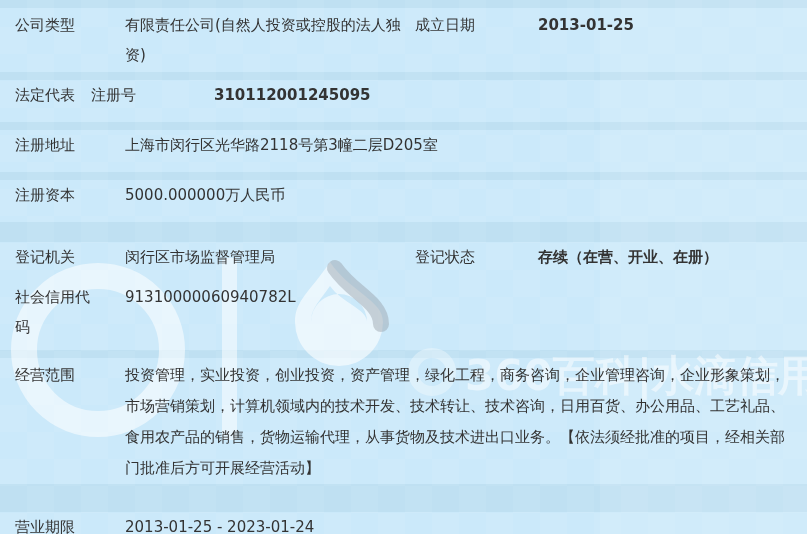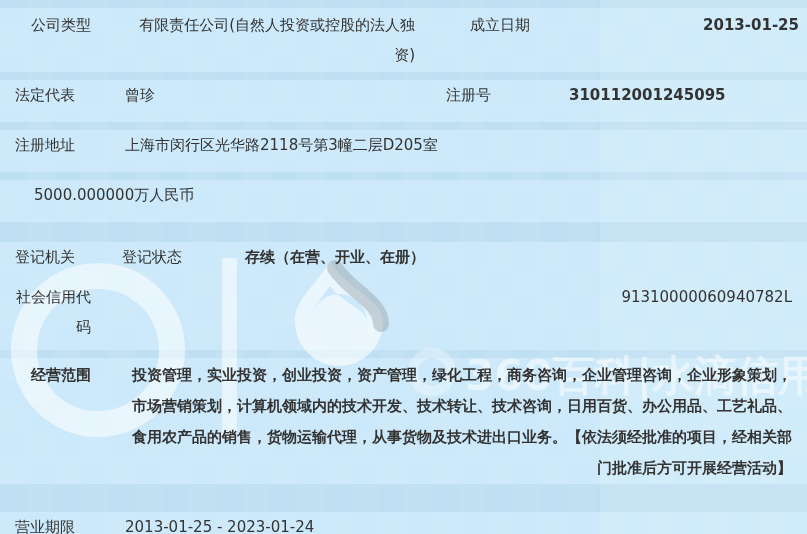--- a/index.html
+++ b/index.html
@@ -36,26 +36,26 @@
     font-size:42px;line-height:46px;white-space:nowrap;
     color:rgba(255,255,255,0.50);letter-spacing:0px;font-weight:bold;
   }
 
   
   .table{position:absolute;inset:0;z-index:2;}
   .row{
     position:absolute;left:0;right:0;display:flex;align-items:flex-start;
     font-size:15px;line-height:30px;color:#333333;
   }
-  .row.top{align-items:flex-start;padding-top:2px;text-align:right;}
-  .row.scope{line-height:31px;font-weight:bold;}
+  .row.top{align-items:flex-start;padding-top:2px;}
+  .row.scope{line-height:31px;}
   .c1{margin-left:15px;width:76px;word-break:break-all;}
   .c2{margin-left:34px;width:290px;word-break:break-all;}
   .c2.span{width:auto;flex:1;margin-right:15px;}
-  .c3{margin-left:31px;width:84px;word-break:break-all;}
+  .c3{width:84px;word-break:break-all;}
   .c4{margin-left:39px;flex:1;margin-right:8px;word-break:break-all;font-weight:bold;}
 </style>
 </head>
 <body>
 
 <div class="bands">
   <div class="band b0"></div>
   <div class="band b1"></div>
   <div class="band b2"></div>
   <div class="band b3"></div>
@@ -83,36 +83,37 @@
 
   <div class="row b0 top">
     <div class="c1">公司类型</div>
     <div class="c2">有限责任公司(自然人投资或控股的法人独资)</div>
     <div class="c3">成立日期</div>
     <div class="c4">2013-01-25</div>
   </div>
 
   <div class="row b1">
     <div class="c1">法定代表</div>
-    <div class="c2">曾珍</div>
     <div class="c3">注册号</div>
     <div class="c4">310112001245095</div>
   </div>
 
   <div class="row b2">
     <div class="c1">注册地址</div>
     <div class="c2 span">上海市闵行区光华路2118号第3幢二层D205室</div>
   </div>
 
   <div class="row b3">
+    <div class="c1">注册资本</div>
     <div class="c2 span">5000.000000万人民币</div>
   </div>
 
   <div class="row b4">
     <div class="c1">登记机关</div>
+    <div class="c2">闵行区市场监督管理局</div>
     <div class="c3">登记状态</div>
     <div class="c4">存续（在营、开业、在册）</div>
   </div>
 
   <div class="row b5 top">
     <div class="c1">社会信用代码</div>
     <div class="c2 span">91310000060940782L</div>
   </div>
 
   <div class="row b6 top scope">

